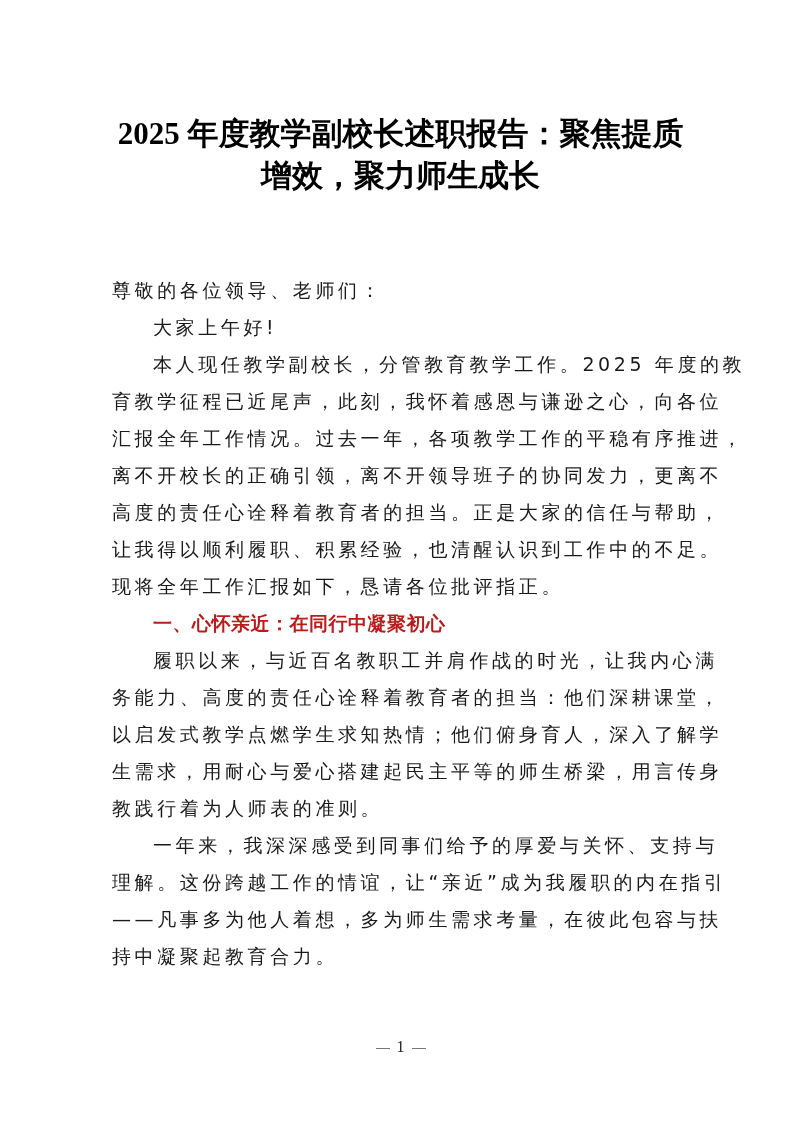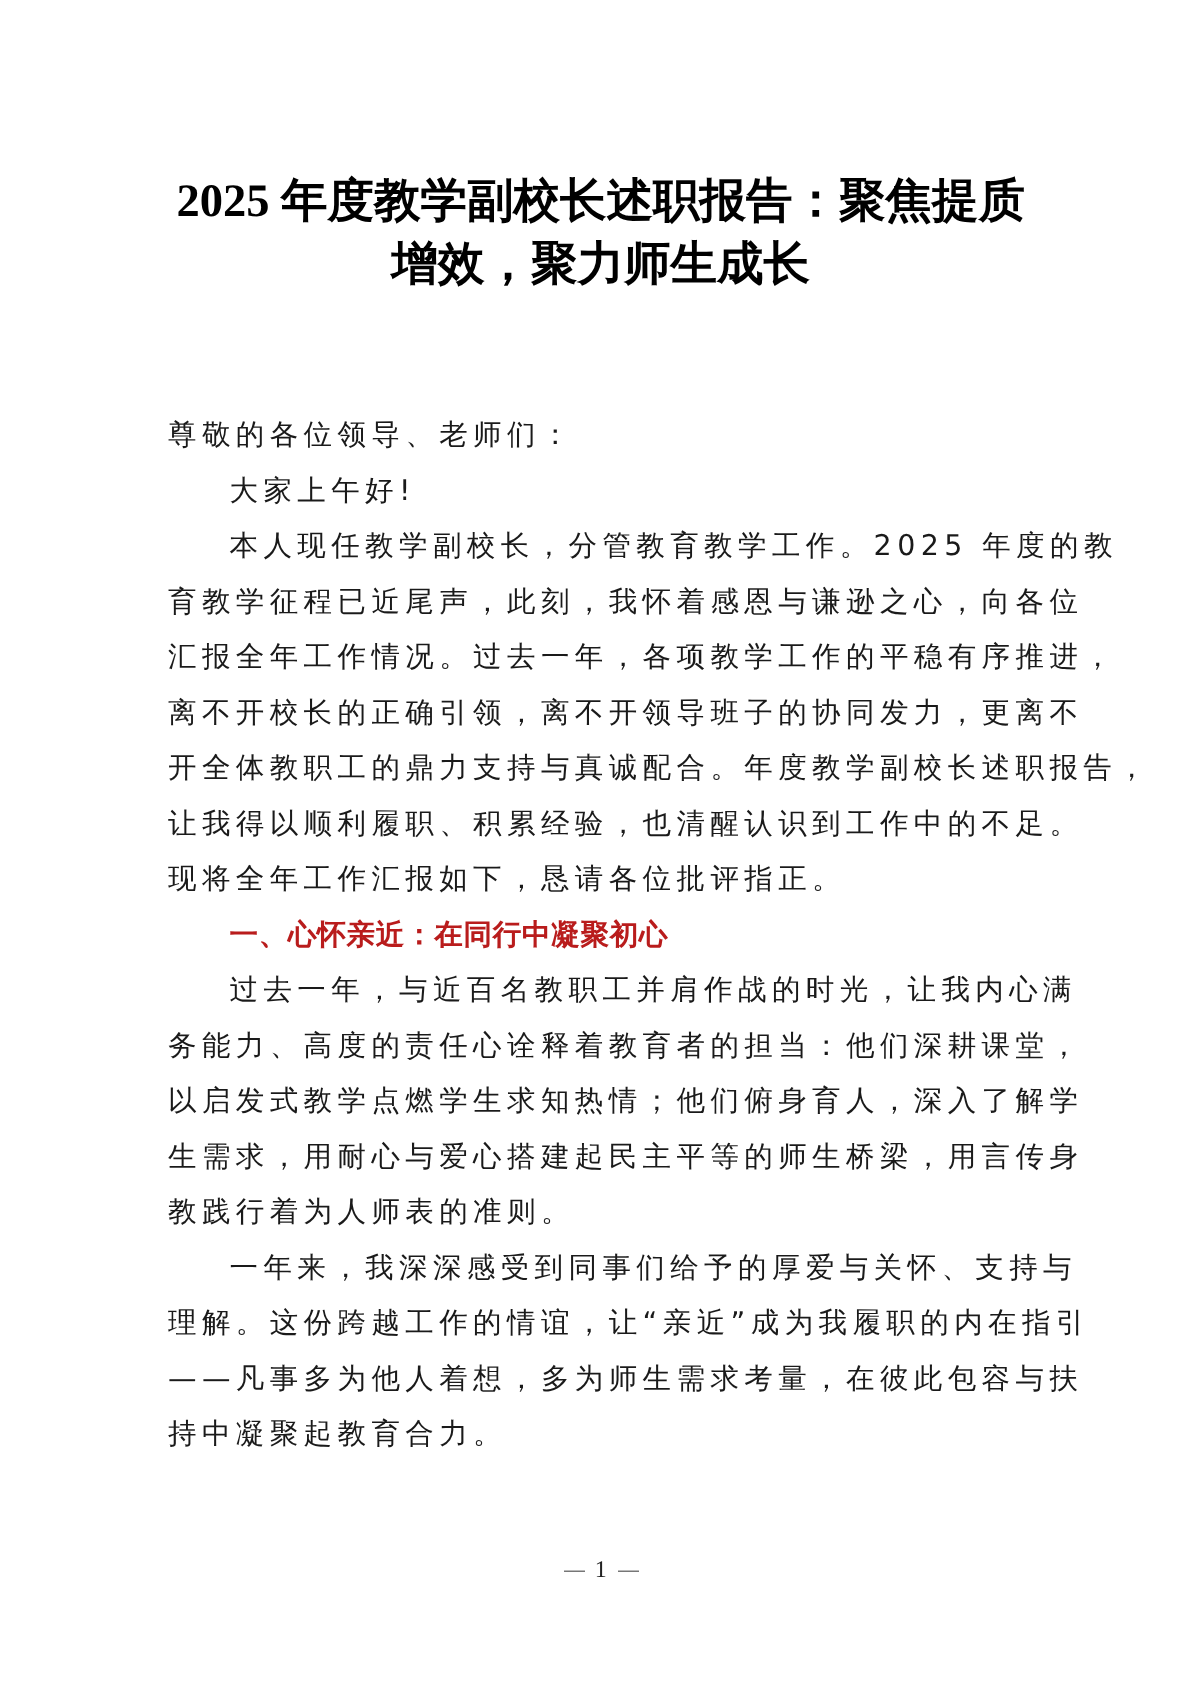--- a/index.html
+++ b/index.html
@@ -95,29 +95,29 @@
 
   <div class="body">
     <span class="line last">尊敬的各位领导、老师们：</span>
     <span class="line last indent">大家上午好!</span>
 
     <div>
       <span class="line indent">本人现任教学副校长，分管教育教学工作。2025 年度的教</span>
       <span class="line">育教学征程已近尾声，此刻，我怀着感恩与谦逊之心，向各位</span>
       <span class="line">汇报全年工作情况。过去一年，各项教学工作的平稳有序推进，</span>
       <span class="line">离不开校长的正确引领，离不开领导班子的协同发力，更离不</span>
-      <span class="line">开全体教职工的鼎力支持与真诚配合。年度教学副校长述职报告，</span>
+      <span class="line">高度的责任心诠释着教育者的担当。正是大家的信任与帮助，</span>
       <span class="line">让我得以顺利履职、积累经验，也清醒认识到工作中的不足。</span>
       <span class="line last">现将全年工作汇报如下，恳请各位批评指正。</span>
     </div>
 
     <span class="line indent heading">一、心怀亲近：在同行中凝聚初心</span>
 
     <div>
-      <span class="line indent">过去一年，与近百名教职工并肩作战的时光，让我内心满</span>
+      <span class="line indent">履职以来，与近百名教职工并肩作战的时光，让我内心满</span>
       <span class="line">务能力、高度的责任心诠释着教育者的担当：他们深耕课堂，</span>
       <span class="line">以启发式教学点燃学生求知热情；他们俯身育人，深入了解学</span>
       <span class="line">生需求，用耐心与爱心搭建起民主平等的师生桥梁，用言传身</span>
       <span class="line last">教践行着为人师表的准则。</span>
     </div>
 
     <div>
       <span class="line indent">一年来，我深深感受到同事们给予的厚爱与关怀、支持与</span>
       <span class="line">理解。这份跨越工作的情谊，让“亲近”成为我履职的内在指引</span>
       <span class="line">——凡事多为他人着想，多为师生需求考量，在彼此包容与扶</span>

